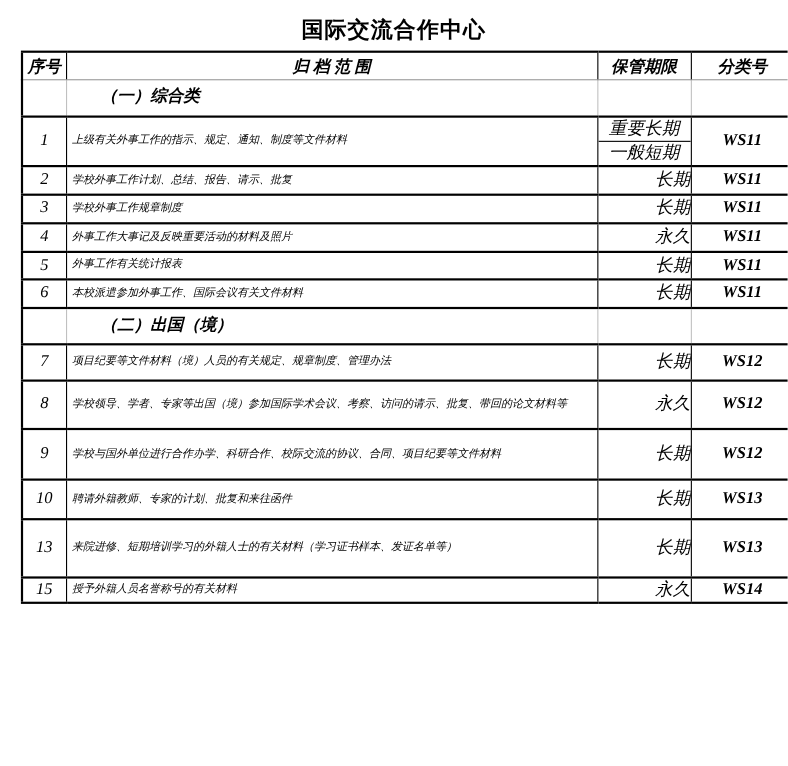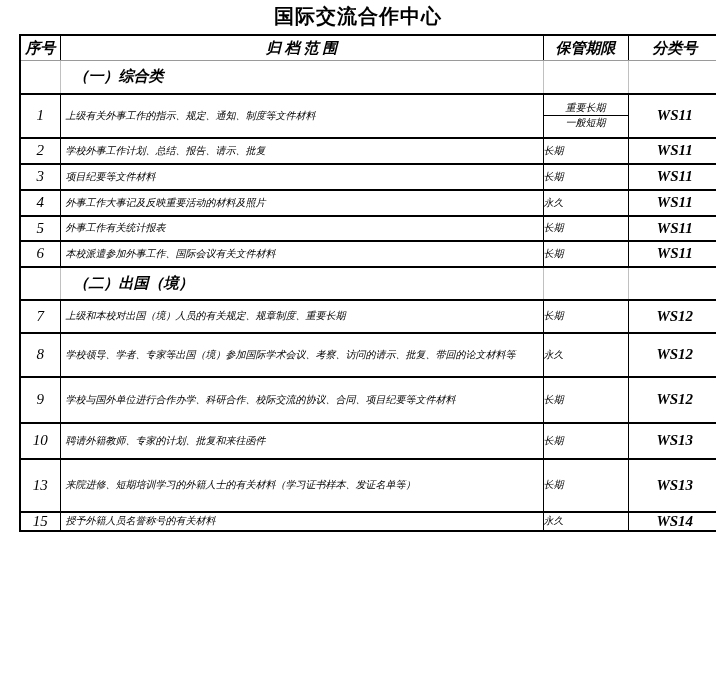--- a/index.html
+++ b/index.html
@@ -7,21 +7,21 @@
     padding: 0;
     background: #ffffff;
     width: 716px;
     height: 696px;
     overflow: hidden;
     font-family: "Liberation Serif", "DejaVu Serif", serif;
     color: #000;
   }
   .page { width: 716px; height: 696px; }
   .doc-title {
-    margin: 4px 0 6px 0;
+    margin: 16px 0 6px 0;
     text-align: center;
     font-size: 20px;
     font-weight: bold;
     letter-spacing: 1px;
     line-height: 24px;
   }
   table.archive {
     border-collapse: collapse;
     table-layout: fixed;
     width: 702px;
@@ -50,38 +50,38 @@
     font-size: 15px;
   }
   td.scope {
     text-align: left;
     font-size: 10px;
     line-height: 1.4;
     padding: 1px 4px 1px 5px;
     word-break: break-all;
   }
   td.retention {
-    text-align: left;
-    font-size: 10px;
+    text-align: right;
+    font-size: 16px;
   }
   td.classno {
     text-align: center;
     font-size: 15px;
     font-weight: bold;
   }
   tr.section-row td {
     border-left: 1px solid #c0c0c0;
     border-right: 1px solid #c0c0c0;
     border-top: 1px solid #9a9a9a;
   }
   tr.section-row td.section-label {
     font-size: 15px;
     font-weight: bold;
     text-align: left;
-    padding-left: 13px;
+    padding-left: 31px;
   }
   td.retention.split { padding: 0; }
   td.retention.split .half {
     height: 50%;
     box-sizing: border-box;
     display: flex;
     align-items: center;
     justify-content: center;
   }
   td.retention.split .half.top { border-bottom: 1px solid #000; }
@@ -123,21 +123,21 @@
           <td class="classno">WS11</td>
         </tr>
         <tr class="item-row" style="height: 26px;">
           <td class="no">2</td>
           <td class="scope">学校外事工作计划、总结、报告、请示、批复</td>
           <td class="retention">长期</td>
           <td class="classno">WS11</td>
         </tr>
         <tr class="item-row" style="height: 26px;">
           <td class="no">3</td>
-          <td class="scope">项目纪要等文件材料</td>
+          <td class="scope">学校外事工作规章制度</td>
           <td class="retention">长期</td>
           <td class="classno">WS11</td>
         </tr>
         <tr class="item-row" style="height: 26px;">
           <td class="no">4</td>
           <td class="scope">外事工作大事记及反映重要活动的材料及照片</td>
           <td class="retention">永久</td>
           <td class="classno">WS11</td>
         </tr>
         <tr class="item-row" style="height: 25px;">
@@ -153,21 +153,21 @@
           <td class="classno">WS11</td>
         </tr>
         <tr class="section-row" style="height: 33px;">
           <td class="no"></td>
           <td class="scope section-label">（二）出国（境）</td>
           <td class="retention"></td>
           <td class="classno"></td>
         </tr>
         <tr class="item-row" style="height: 33px;">
           <td class="no">7</td>
-          <td class="scope">上级和本校对出国（境）人员的有关规定、规章制度、重要长期</td>
+          <td class="scope">项目纪要等文件材料（境）人员的有关规定、规章制度、管理办法</td>
           <td class="retention">长期</td>
           <td class="classno">WS12</td>
         </tr>
         <tr class="item-row" style="height: 44px;">
           <td class="no">8</td>
           <td class="scope">学校领导、学者、专家等出国（境）参加国际学术会议、考察、访问的请示、批复、带回的论文材料等</td>
           <td class="retention">永久</td>
           <td class="classno">WS12</td>
         </tr>
         <tr class="item-row" style="height: 46px;">

